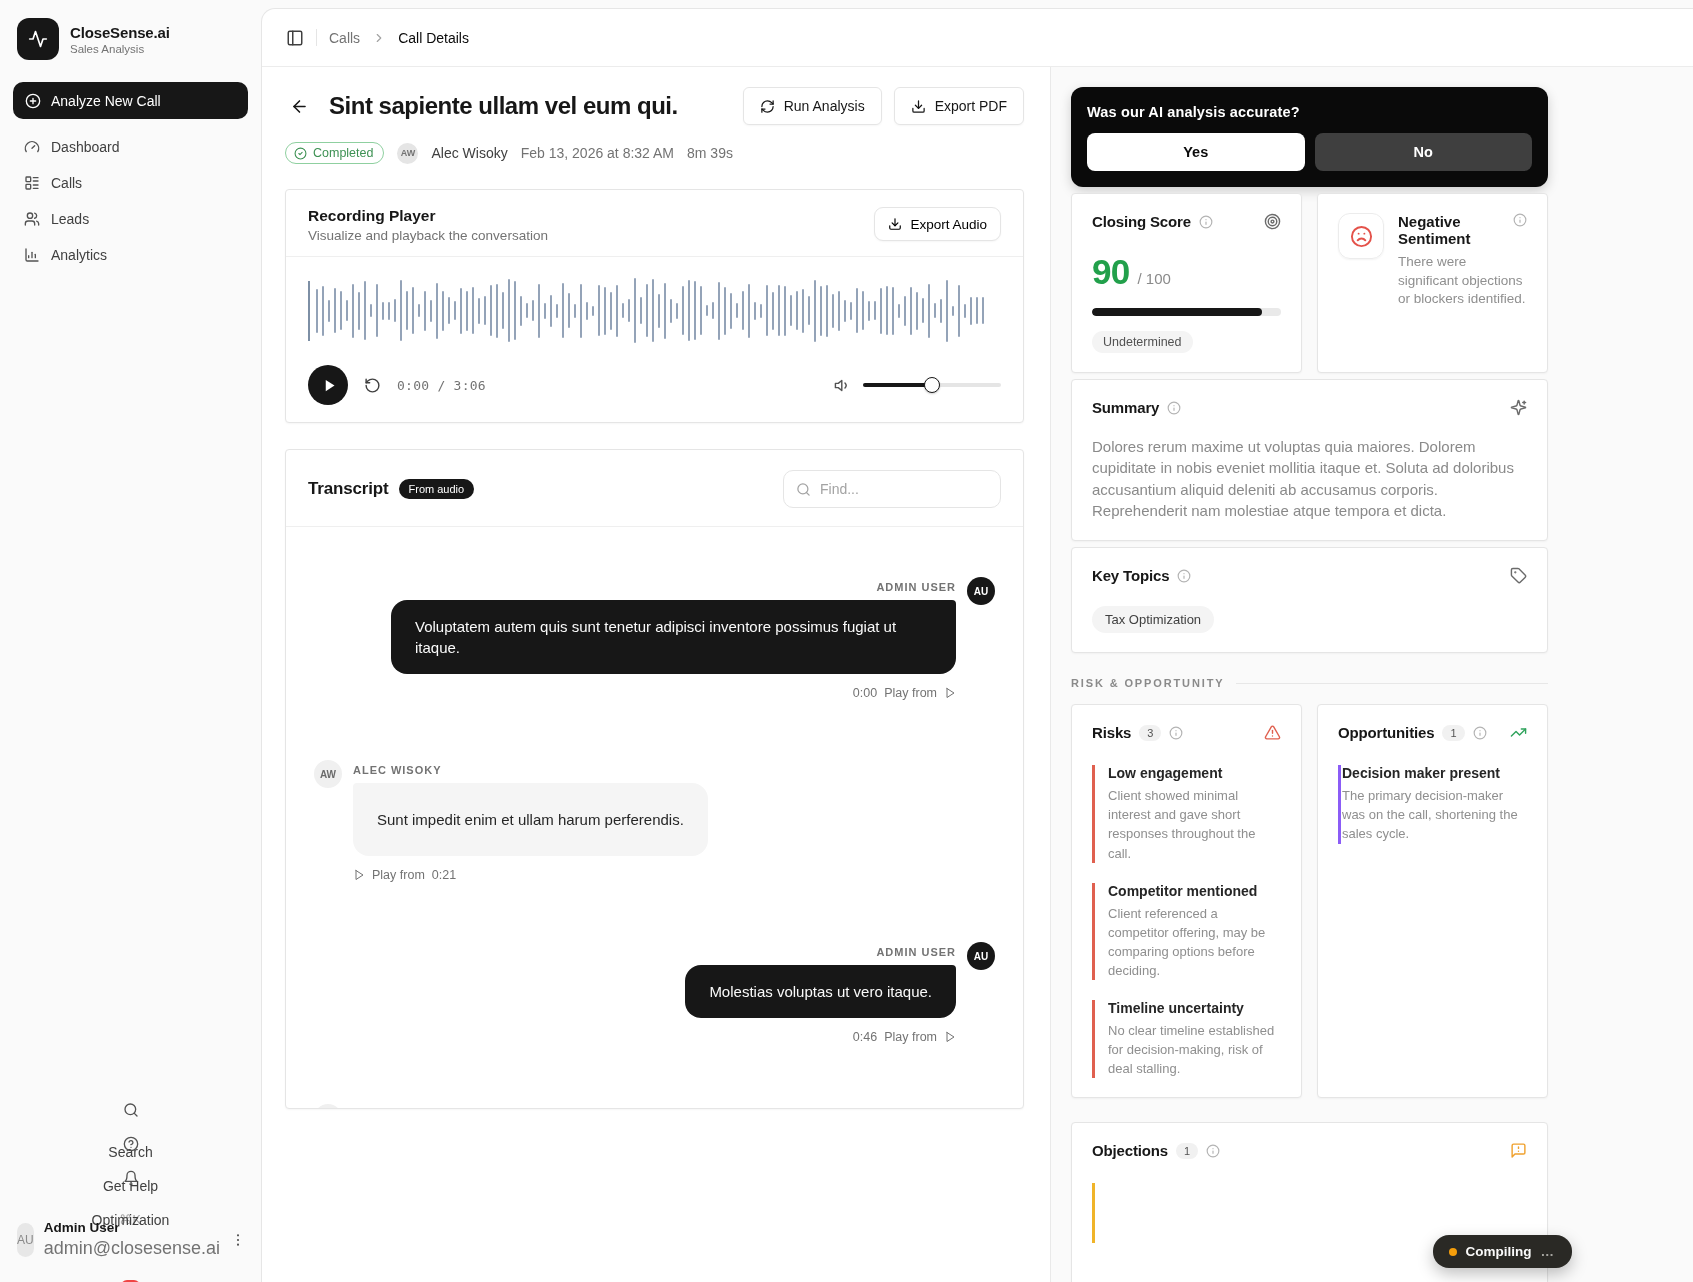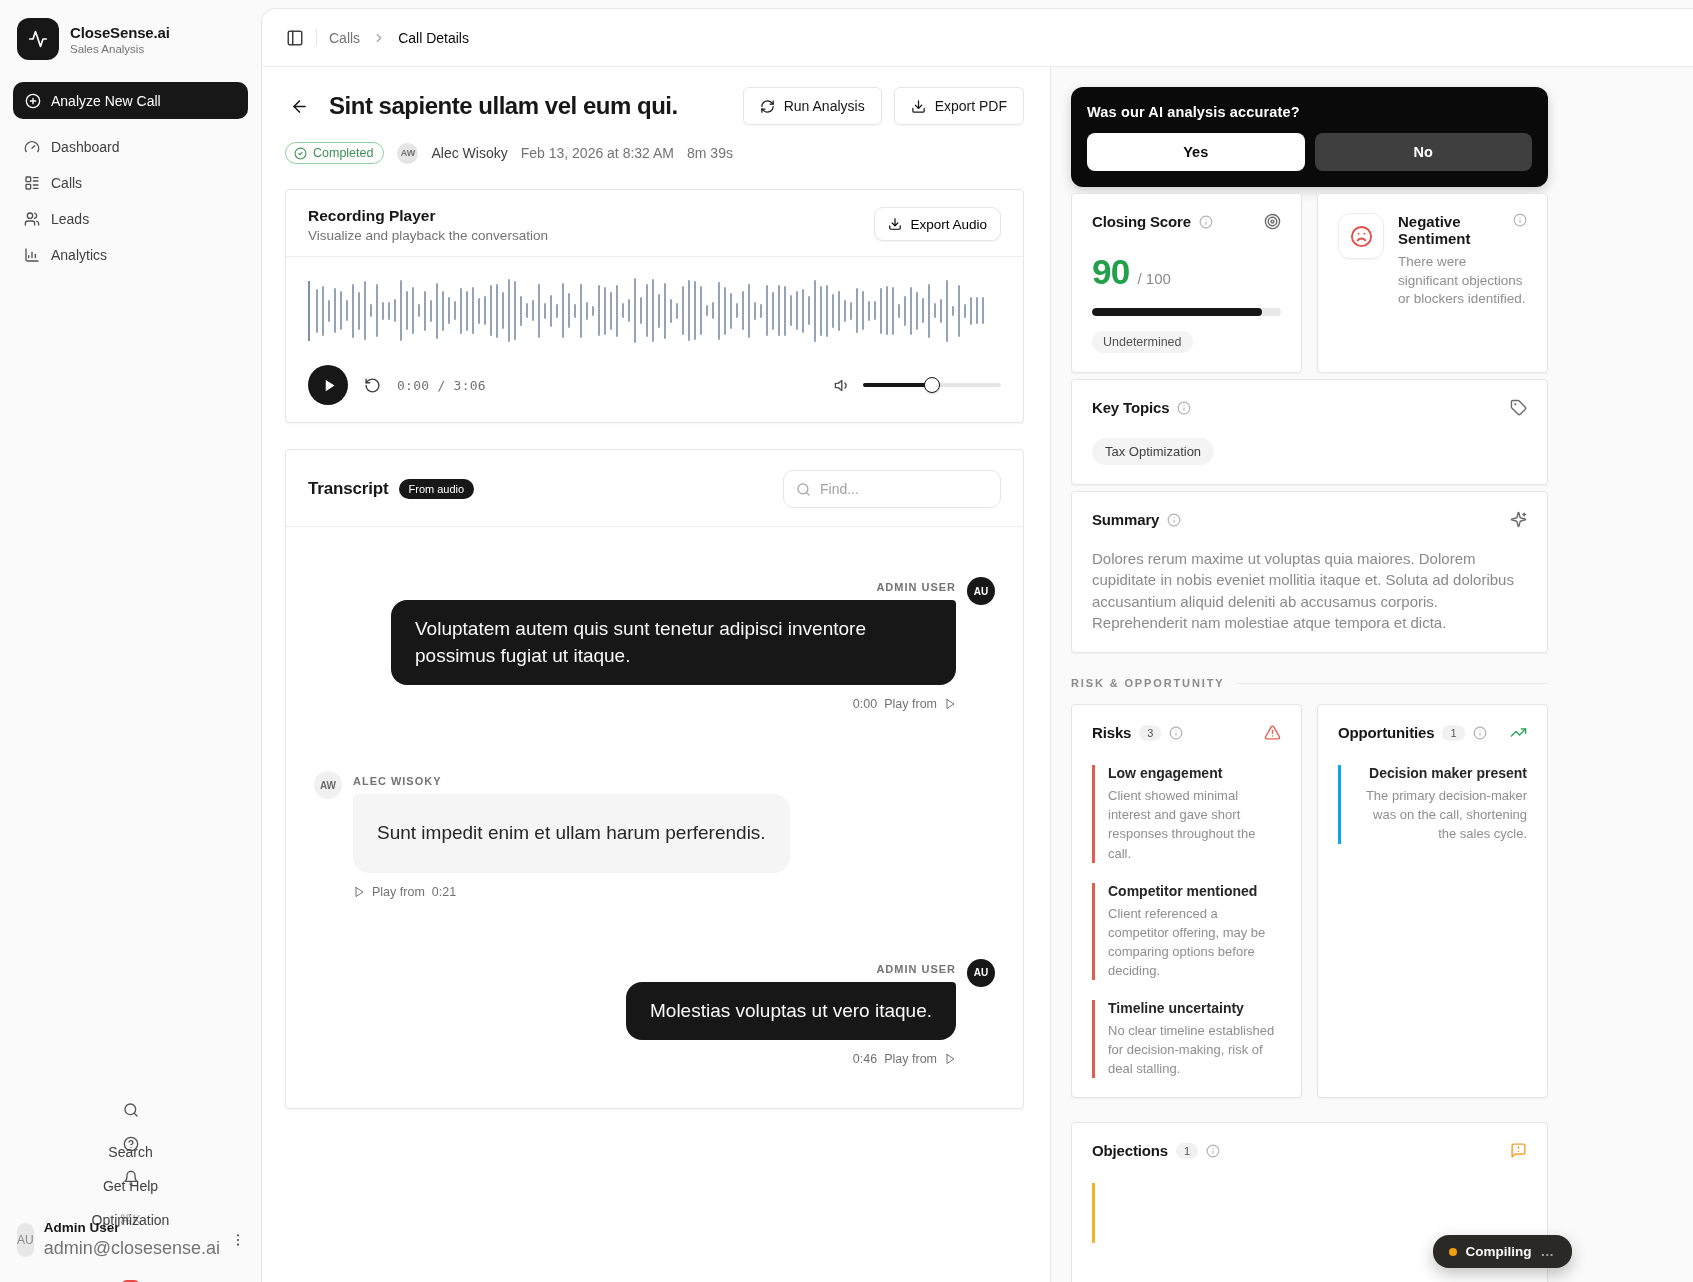--- a/index.html
+++ b/index.html
@@ -100,21 +100,21 @@
   .messages { flex:1; overflow:hidden; padding:44px 28px 0; }
   .msg { display:flex; gap:11px; }
   .msg + .msg { margin-top:54px; }
   .msg-right { justify-content:flex-end; }
   .msg-col { display:flex; flex-direction:column; max-width:565px; }
   .msg-right .msg-col { align-items:flex-end; }
   .speaker-label { font-size:11px; font-weight:600; letter-spacing:0.09em; color:#737373; height:22px; display:flex; align-items:flex-end; }
   .msg-avatar { width:28px; height:28px; border-radius:999px; flex:none; margin-top:6px; font-size:10px; font-weight:600; display:flex; align-items:center; justify-content:center; }
   .avatar-dark { background:#171717; color:#fff; }
   .avatar-light { background:#f0f0f0; color:#6b6b6b; }
-  .bubble { margin-top:7px; border-radius:16px; padding:16px 24px; font-size:19px; line-height:1.4; }
+  .bubble { margin-top:7px; border-radius:16px; padding:16px 24px; font-size:15px; line-height:1.4; }
   .bubble-dark { background:#171717; color:#fafafa; border-top-right-radius:4px; }
   .bubble-light { background:#f5f5f5; color:#262626; border-top-left-radius:4px; padding:26px 24px; }
   .msg-foot { margin-top:12px; display:flex; align-items:center; gap:7px; font-size:12.5px; color:#737373; cursor:pointer; }
   .msg-foot .icon { width:12px; height:12px; }
 
   
   .feedback-card { background:#0a0a0a; border-radius:12px; padding:17px 16px 16px; box-shadow:0 4px 12px rgba(0,0,0,.18); }
   .feedback-q { color:#fff; font-size:14.5px; font-weight:700; letter-spacing:0.01em; }
   .feedback-btns { display:flex; gap:10px; margin-top:13px; }
   .fb-btn { flex:1; height:38px; border-radius:8px; display:flex; align-items:center; justify-content:center; font-size:14.5px; font-weight:600; cursor:pointer; }
@@ -147,21 +147,21 @@
   .summary-text { margin-top:20px; font-size:15px; line-height:1.42; color:#8a8a8a; }
   .topic-chip { display:inline-block; margin-top:22px; background:#f4f4f4; color:#404040; border-radius:999px; font-size:13px; padding:6px 13px; }
 
   .section-label { margin-top:24px; display:flex; align-items:center; gap:12px; }
   .section-label span { font-size:11px; font-weight:600; letter-spacing:0.17em; color:#8a8a8a; white-space:nowrap; }
   .section-label i { flex:1; height:1px; background:#e7e7e7; }
 
   .ro-grid { margin-top:15px; }
   .risk-item { border-left:3px solid #e0604f; padding-left:13px; }
   .risk-item + .risk-item { margin-top:20px; }
-  .opp-item { border-left:3px solid #0ea5e9; padding-left:13px;text-align:right; }
+  .opp-item { border-left:3px solid #8b5cf6; padding-left:1px; }
   .item-title { font-size:14px; font-weight:600; color:#262626; }
   .item-desc { margin-top:5px; font-size:13px; line-height:1.47; color:#8f8f8f; }
   .items-wrap { margin-top:24px; }
   .warn-icon { margin-left:auto; width:17px; height:17px; color:#e0604f; }
   .trend-icon { margin-left:auto; width:17px; height:17px; color:#2fa35c; }
   .obj-icon { margin-left:auto; width:17px; height:17px; color:#f0a12e; }
 
   .objections-card { margin-top:24px; height:300px; }
   .obj-item { margin-top:24px; border-left:3px solid #f0b429; padding-left:13px; height:60px; }
 
@@ -675,57 +675,57 @@
                     </svg>
                   </span>
               </div>
               <div class="senti-desc">There were significant objections or blockers identified.</div>
             </div>
           </div>
         </div>
 
         <div class="card card-pad mt20">
           <div class="card-title-row">
-            <span class="card-title">Key Topics</span>
+            <span class="card-title">Summary</span>
             <span class="icon info-icon">
                 <svg viewBox="0 0 24 24">
                   <circle cx="12" cy="12" r="10"></circle>
                   <path d="M12 16v-4"></path>
                   <path d="M12 8h.01"></path>
                 </svg>
               </span>
             <span class="icon corner-icon">
                 <svg viewBox="0 0 24 24">
-                  <path d="M12.586 2.586A2 2 0 0 0 11.172 2H4a2 2 0 0 0-2 2v7.172a2 2 0 0 0 .586 1.414l8.704 8.704a2.426 2.426 0 0 0 3.42 0l6.58-6.58a2.426 2.426 0 0 0 0-3.42z"></path>
-                  <circle cx="7.5" cy="7.5" r="0.6" fill="currentColor"></circle>
-                </svg>
-              </span>
-          </div>
-          <span class="topic-chip">Tax Optimization</span>
+                  <path d="M9.937 15.5A2 2 0 0 0 8.5 14.063l-6.135-1.582a.5.5 0 0 1 0-.962L8.5 9.936A2 2 0 0 0 9.937 8.5l1.582-6.135a.5.5 0 0 1 .963 0L14.063 8.5A2 2 0 0 0 15.5 9.937l6.135 1.581a.5.5 0 0 1 0 .964L15.5 14.063a2 2 0 0 0-1.437 1.437l-1.582 6.135a.5.5 0 0 1-.963 0z"></path>
+                  <path d="M20 3v4"></path>
+                  <path d="M22 5h-4"></path>
+                </svg>
+              </span>
+          </div>
+          <p class="summary-text">Dolores rerum maxime ut voluptas quia maiores. Dolorem cupiditate in nobis eveniet mollitia itaque et. Soluta ad doloribus accusantium aliquid deleniti ab accusamus corporis. Reprehenderit nam molestiae atque tempora et dicta.</p>
         </div>
 
         <div class="card card-pad mt20">
           <div class="card-title-row">
-            <span class="card-title">Summary</span>
+            <span class="card-title">Key Topics</span>
             <span class="icon info-icon">
                 <svg viewBox="0 0 24 24">
                   <circle cx="12" cy="12" r="10"></circle>
                   <path d="M12 16v-4"></path>
                   <path d="M12 8h.01"></path>
                 </svg>
               </span>
             <span class="icon corner-icon">
                 <svg viewBox="0 0 24 24">
-                  <path d="M9.937 15.5A2 2 0 0 0 8.5 14.063l-6.135-1.582a.5.5 0 0 1 0-.962L8.5 9.936A2 2 0 0 0 9.937 8.5l1.582-6.135a.5.5 0 0 1 .963 0L14.063 8.5A2 2 0 0 0 15.5 9.937l6.135 1.581a.5.5 0 0 1 0 .964L15.5 14.063a2 2 0 0 0-1.437 1.437l-1.582 6.135a.5.5 0 0 1-.963 0z"></path>
-                  <path d="M20 3v4"></path>
-                  <path d="M22 5h-4"></path>
-                </svg>
-              </span>
-          </div>
-          <p class="summary-text">Dolores rerum maxime ut voluptas quia maiores. Dolorem cupiditate in nobis eveniet mollitia itaque et. Soluta ad doloribus accusantium aliquid deleniti ab accusamus corporis. Reprehenderit nam molestiae atque tempora et dicta.</p>
+                  <path d="M12.586 2.586A2 2 0 0 0 11.172 2H4a2 2 0 0 0-2 2v7.172a2 2 0 0 0 .586 1.414l8.704 8.704a2.426 2.426 0 0 0 3.42 0l6.58-6.58a2.426 2.426 0 0 0 0-3.42z"></path>
+                  <circle cx="7.5" cy="7.5" r="0.6" fill="currentColor"></circle>
+                </svg>
+              </span>
+          </div>
+          <span class="topic-chip">Tax Optimization</span>
         </div>
 
         <div class="section-label">
           <span>RISK &amp; OPPORTUNITY</span>
             <i></i>
         </div>
 
         <div class="grid-2 ro-grid">
           <div class="card card-pad">
             <div class="card-title-row">

